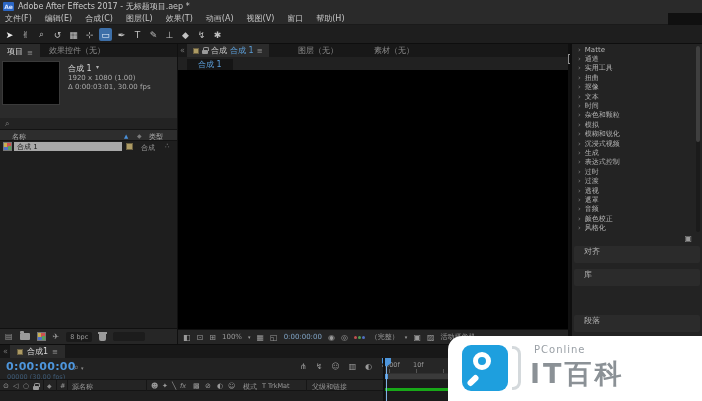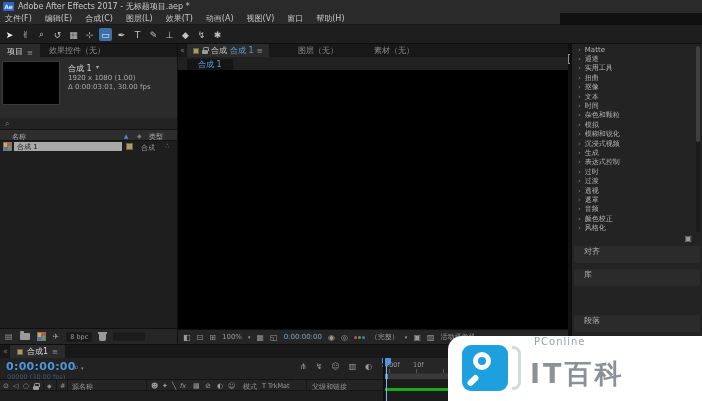--- a/index.html
+++ b/index.html
@@ -6,21 +6,21 @@
   html,body{background:#000}
   #screen{position:relative;width:702px;height:401px;background:#101010;overflow:hidden;
           font-family:"DejaVu Sans","Liberation Sans",sans-serif;color:#c8c8c8}
 
   
   .titlebar{position:absolute;left:0;top:0;width:702px;height:13px;background:#2A2A2A;
             display:flex;align-items:center;gap:4px;padding-left:3px}
   .ae-badge{width:11px;height:9px;background:#2B66C4;color:#D6E4FF;font-size:6px;font-weight:bold;
             display:flex;align-items:center;justify-content:center;border-radius:1px}
   .title-text{font-size:8px;color:#C9C9C9}
-  .menubar{position:absolute;left:0;top:13px;width:560px;height:12px;background:#2A2A2A;
+  .menubar{position:absolute;left:0;top:13px;width:668px;height:12px;background:#2A2A2A;
            display:flex;align-items:center;gap:13px;padding-left:5px;border-bottom:1px solid #1A1A1A}
   .menu-item{font-size:8px;color:#C6C6C6}
   .toolbarbar{position:absolute;left:0;top:25px;width:702px;height:19px;background:#1E1E1E;border-bottom:1px solid #0E0E0E}
   .tools{position:absolute;left:3px;top:3px;display:flex;gap:3px}
   .tool{width:13px;height:13px;display:flex;align-items:center;justify-content:center;font-size:9px;color:#C2C2C2}
   .tool.first{color:#ECECEC}
   .tool.sel{background:#3D6FA8;border-radius:2px;color:#EAF2FB}
   .tb-label{position:absolute;top:31px;font-size:7.5px;color:#B8B8B8}
   .swatch-fill{position:absolute;left:306px;top:30px;width:19px;height:11px;background:#3B6ED0;border:1px solid #15151d}
   .swatch-stroke{position:absolute;left:358px;top:30px;width:19px;height:11px;background:#000;border:2px solid #E6E6E6}
@@ -126,21 +126,21 @@
   .renderbar{position:absolute;left:385px;top:43px;width:185px;height:3px;background:#18A818}
   .tl-split{position:absolute;left:383px;top:13px;width:2px;height:44px;background:#101010}
   .tl-lock{position:absolute;left:33px;top:3px}
 
   
   .watermark{position:absolute;left:448px;top:336px;width:254px;height:65px;background:#FFF;border-radius:14px 0 0 0;z-index:60}
   .wm-icon{position:absolute;left:14px;top:9px;width:46px;height:46px;background:#1E9FDE;border-radius:9px}
   .wm-mag{position:absolute;left:11px;top:7px;width:18px;height:18px;border:5px solid #FFF;border-radius:50%}
   .wm-handle{position:absolute;left:8px;top:29px;width:6px;height:13px;background:#FFF;border-radius:3px;transform:rotate(45deg)}
   .wm-bracket{position:absolute;left:64px;top:10px;width:9px;height:44px;border:3px solid #D4D9DC;border-left:none;border-radius:0 8px 8px 0}
-  .wm-brand{position:absolute;left:86px;top:0;font-size:10px;color:#9AA0A6;letter-spacing:1px}
+  .wm-brand{position:absolute;left:86px;top:8px;font-size:10px;color:#9AA0A6;letter-spacing:1px}
   .wm-name{position:absolute;left:82px;top:20px;font-size:27px;font-weight:bold;color:#8B9196;letter-spacing:3px}
 </style>
 </head>
 <body>
 
 <div id="screen">
 
   <div class="titlebar">
     <span class="ae-badge">Ae</span>
     <span class="title-text">Adobe After Effects 2017 - 无标题项目.aep *</span>

